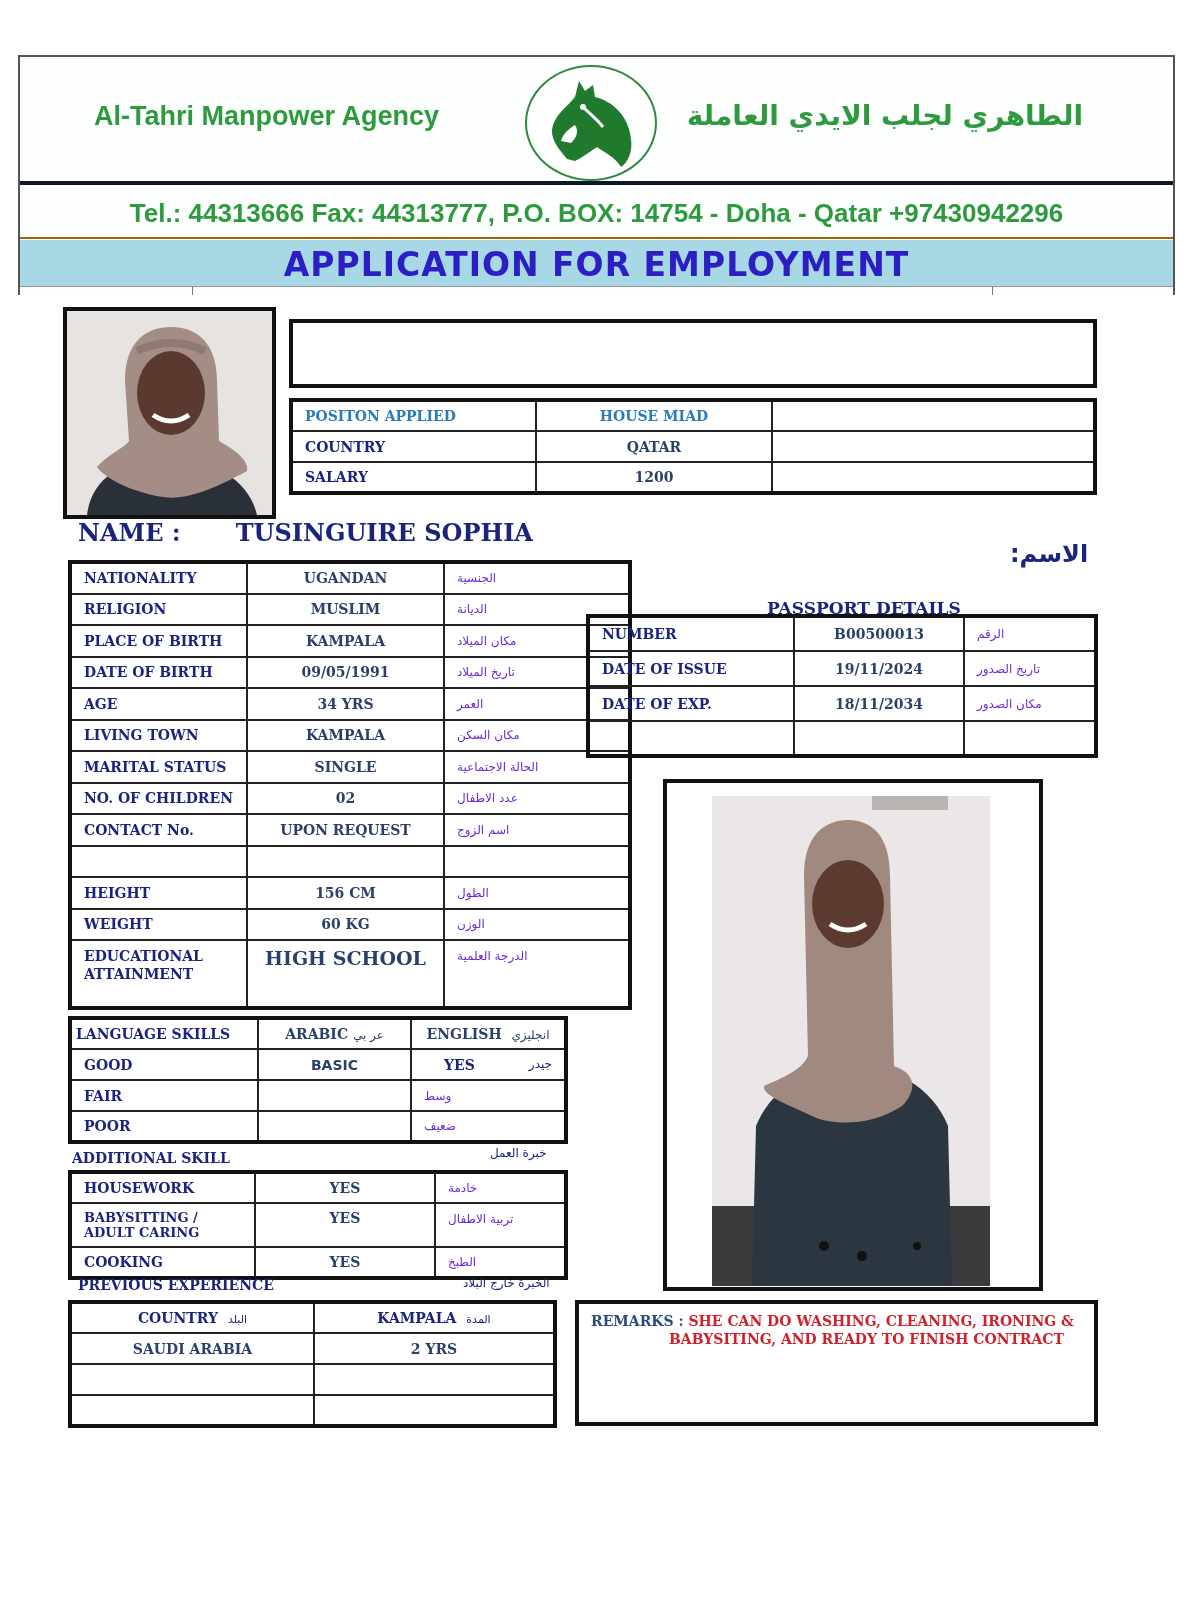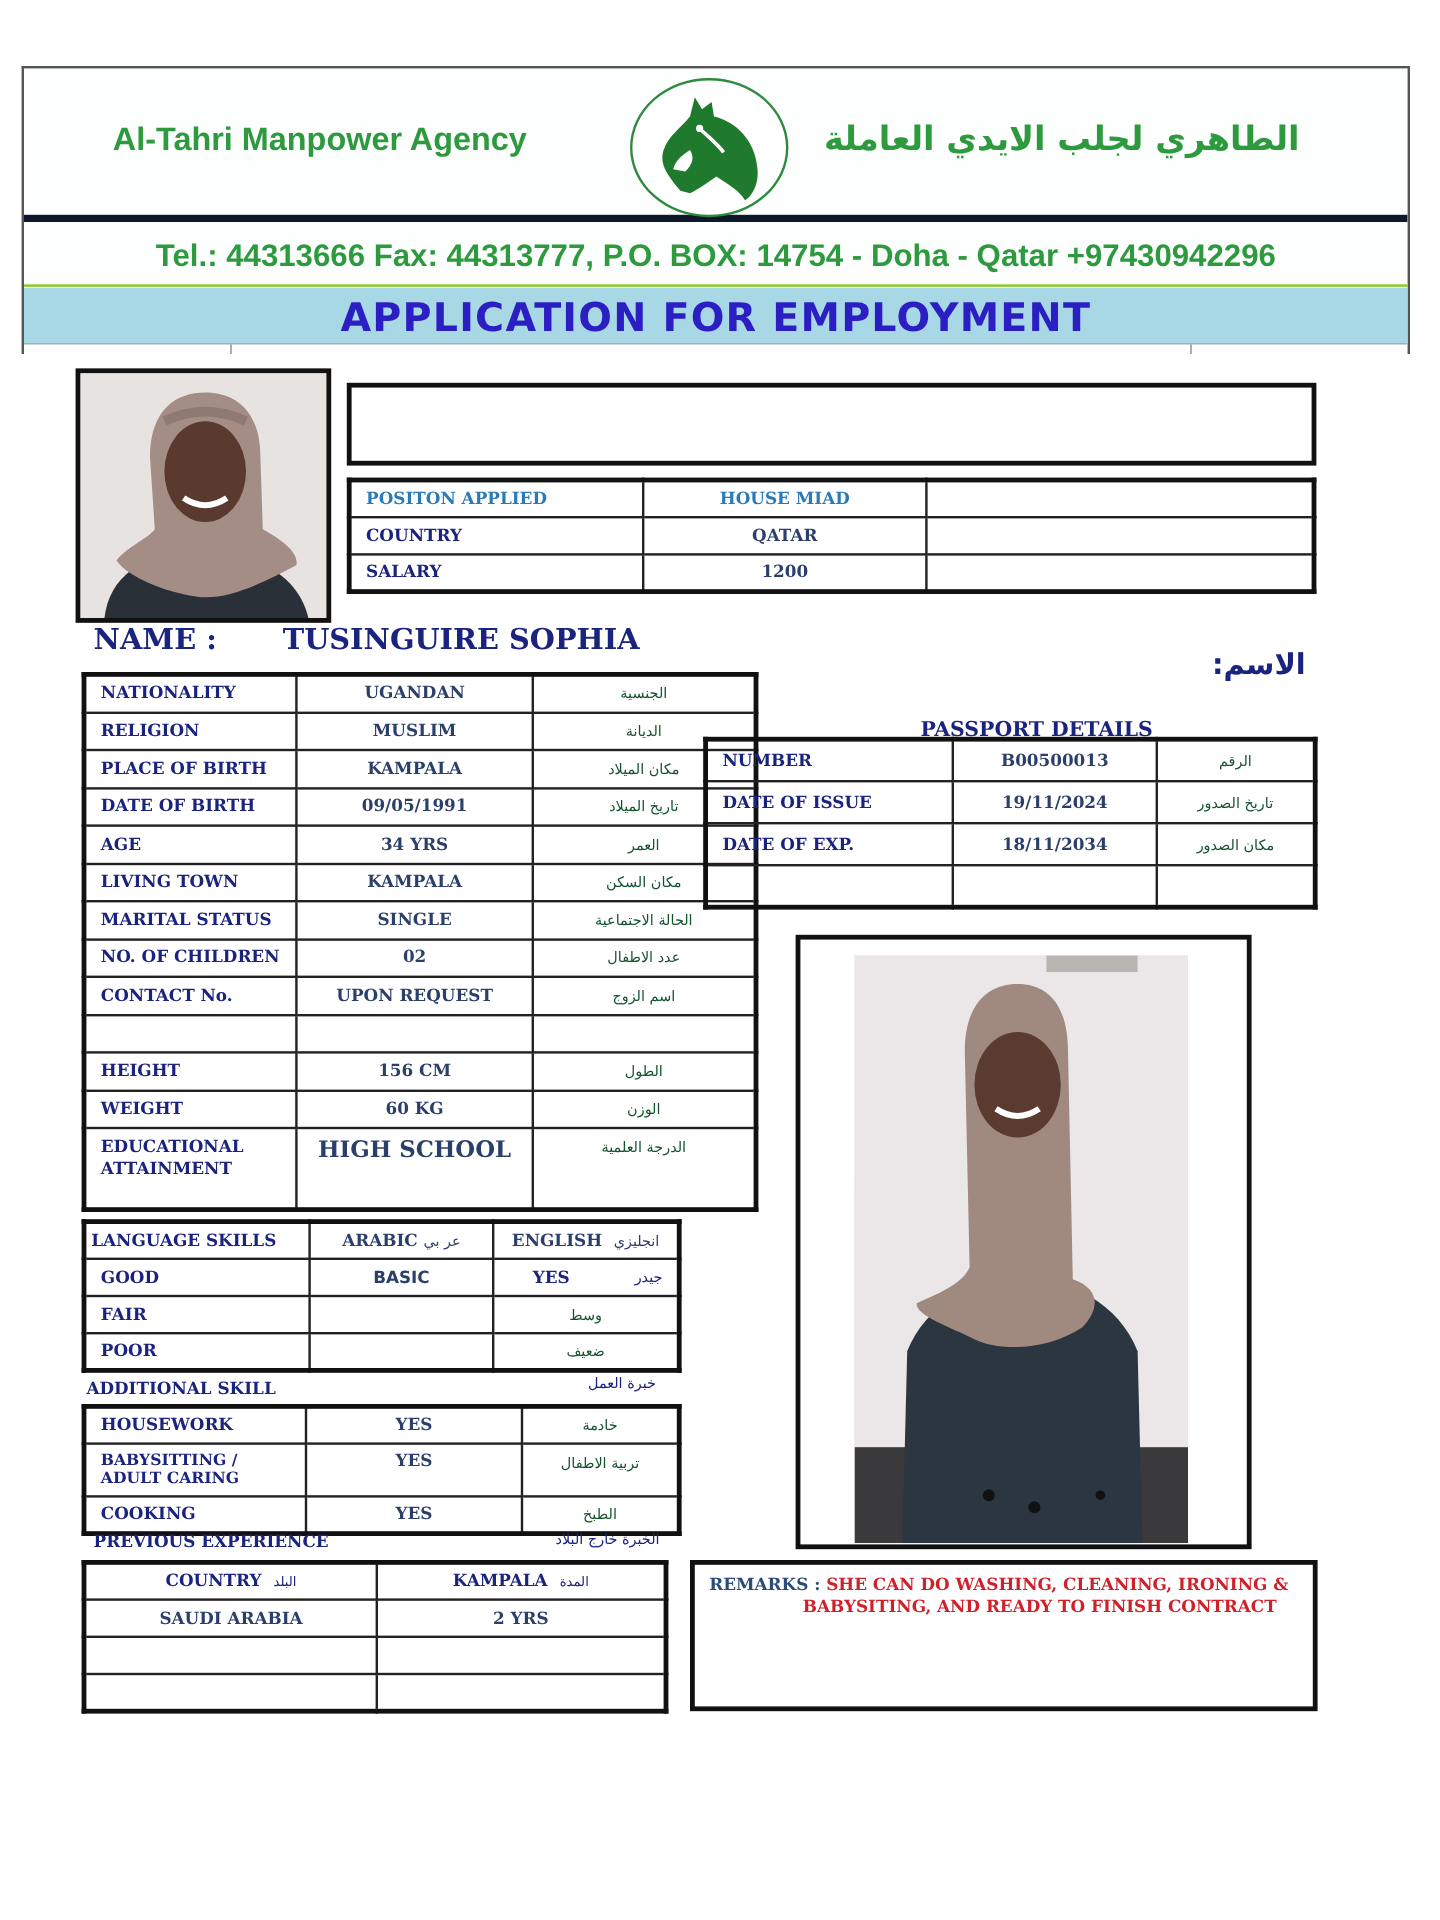--- a/index.html
+++ b/index.html
@@ -1,41 +1,41 @@
 <!DOCTYPE html>
 <html><head>
 <meta charset="utf-8">
 <style>
   * { box-sizing: border-box; margin: 0; padding: 0; }
   body { width: 1200px; height: 1600px; background: #ffffff; position: relative; overflow: hidden; font-family: "DejaVu Serif", serif; color: #1a237e; }
   .abs { position: absolute; }
 
   
   .hdr { left: 18px; top: 55px; width: 1157px; height: 240px; border: 2px solid #555; border-bottom: none; background: #fdfefe; overflow: hidden; }
-  .hdr-top { position: absolute; left: 0; top: 0; width: 100%; height: 128px; border-bottom: 6px solid #0f172a; }
+  .hdr-top { position: absolute; left: 0; top: 0; width: 100%; height: 128px; border-bottom: 4px solid #0f172a; }
   .hdr-en { position: absolute; left: 74px; top: 44px; font-family: "Liberation Sans", sans-serif; font-weight: bold; font-size: 27px; color: #2e9a3e; }
   .hdr-ar { position: absolute; right: 90px; top: 42px; font-family: "DejaVu Sans", sans-serif; font-weight: bold; font-size: 28px; color: #2e9a3e; direction: rtl; }
   .logo { position: absolute; left: 505px; top: 8px; width: 132px; height: 116px; border: 2px solid #2e8b3e; border-radius: 50%; background: #fff; }
-  .hdr-contact { position: absolute; left: 0; top: 130px; width: 100%; height: 52px; border-bottom: 2px solid #84cc16; text-align: center; line-height: 52px; font-family: "Liberation Sans", sans-serif; font-weight: bold; font-size: 26px; color: #2e9a3e; }
+  .hdr-contact { position: absolute; left: 0; top: 130px; width: 100%; height: 52px; border-bottom: 2px solid #a16207; text-align: center; line-height: 52px; font-family: "Liberation Sans", sans-serif; font-weight: bold; font-size: 26px; color: #2e9a3e; }
   .hdr-title { position: absolute; left: 0; top: 183px; width: 100%; height: 46px; background: #a8d8e6; text-align: center; line-height: 50px; font-family: "DejaVu Sans", sans-serif; font-weight: bold; font-size: 33px; color: #2b1fc4; letter-spacing: 1px; }
   .hdr-cut { position: absolute; left: 0; top: 229px; width: 100%; height: 12px; border-top: 1px solid #999; }
   .hdr-cut .d1 { position: absolute; left: 172px; top: 0; height: 12px; border-left: 1px solid #777; }
   .hdr-cut .d2 { position: absolute; left: 972px; top: 0; height: 12px; border-left: 1px solid #777; }
 
   
   .photo-sm { left: 63px; top: 307px; width: 213px; height: 212px; border: 4px solid #111; background: #e9e5e2; overflow: hidden; }
   .photo-lg-frame { left: 663px; top: 779px; width: 380px; height: 512px; border: 4px solid #111; background: #fff; }
   .photo-lg { position: absolute; left: 45px; top: 13px; width: 278px; height: 490px; background: linear-gradient(#ede9ea, #e4e0e0); overflow: hidden; }
 
   
   table { border-collapse: collapse; font-family: "DejaVu Serif", serif; }
   .tbl { border: 4px solid #111; }
   .tbl td { border: 2px solid #222; font-size: 14px; font-weight: bold; color: #1a237e; padding: 0 12px; }
   .tbl td.v { text-align: center; color: #2b3f6b; }
-  .tbl td.ar { text-align: center; font-family: "DejaVu Sans", sans-serif; font-weight: normal; font-size: 12px; color: #14532d; direction: rtl; }
+  .tbl td.ar { text-align: left; font-family: "DejaVu Sans", sans-serif; font-weight: normal; font-size: 12px; color: #6d28d9; direction: rtl; }
 
   .blank-box { left: 289px; top: 319px; width: 808px; height: 69px; border: 4px solid #111; }
   .pos-tbl { left: 289px; top: 398px; width: 808px; }
   .pos-tbl td { height: 31px; font-size: 14px; }
   .pos-tbl td.blue { color: #2a7ab8; }
 
   .name-row { left: 78px; top: 518px; font-size: 24px; font-weight: bold; color: #1a237e; font-family: "DejaVu Serif", serif; }
   .name-row .nv { margin-left: 55px; }
   .name-ar { left: 1010px; top: 540px; font-size: 24px; font-weight: bold; color: #1a237e; font-family: "DejaVu Sans", sans-serif; direction: rtl; }
   .pp-title { left: 767px; top: 572px; font-size: 17px; font-weight: bold; color: #1a237e; margin-top: 26px; }

